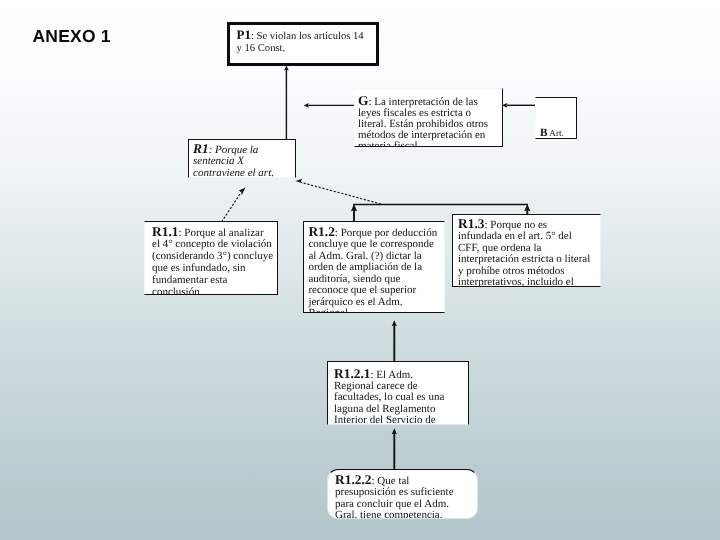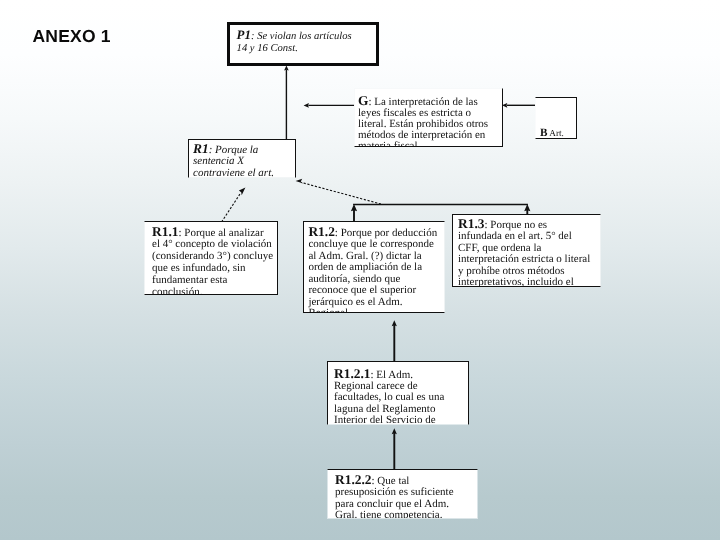--- a/index.html
+++ b/index.html
@@ -24,21 +24,21 @@
     position:absolute; background:#ffffff; box-sizing:border-box;
     color:#121212; overflow:hidden;
   }
   .box .tx { position:absolute; left:0; top:0; right:0;
     font-size:11px; line-height:11.45px; }
   .box b { font-weight:bold; font-size:1.22em; }
   svg.links { position:absolute; left:0; top:0; width:720px; height:540px; overflow:visible; }
 
   
   #bP1  { left:226.6px; top:21.8px;  width:152.6px; height:44.4px;
-          border:3px solid #0c0c0c;font-style:italic; }
+          border:3px solid #0c0c0c; }
   #bP1  .tx { left:7px; top:4px; right:12px; font-size:10.6px; line-height:12.3px; }
 
   #bG   { left:354px; top:88px;  width:149px; height:59px;
           border-top:1px solid #f7f9fa; border-left:1px solid #f7f9fa;
           border-right:1.6px solid #111; border-bottom:1.6px solid #111; }
   #bG   .tx { left:3px; top:5.5px; right:2px; line-height:11.05px; }
 
   #bB   { left:535px; top:96.5px;  width:41.5px; height:42px;
           border-top:1.5px solid #111; border-right:1.5px solid #111;
           border-bottom:1.5px solid #111; border-left:1px solid #fafbfc; }
@@ -64,21 +64,21 @@
           border-left:1.6px solid #111; border-right:1px solid #eef2f3; }
   #bR13 .tx { left:5px; top:3px; right:8px; }
 
   #bR121{ left:327px; top:361px; width:142px; height:64px;
           border-top:1.6px solid #111; border-bottom:1px solid #e1eaec;
           border-left:1.6px solid #111; border-right:1.6px solid #111; }
   #bR121 .tx { left:6px; top:5.5px; right:17px; }
 
   #bR122{ left:327px; top:469px; width:151px; height:50px;
           border-top:1.6px solid #111; border-bottom:1px solid #dbe5e8;
-          border-left:1px solid #dbe5e8; border-right:1px solid #dbe5e8; }
+          border-left:1px solid #dbe5e8; border-right:1px solid #dbe5e8;border-radius:11px; }
   #bR122 .tx { left:7px; top:4px; right:4px; }
 </style>
 </head>
 <body>
 
 <div id="slide">
 
   <div class="title">ANEXO 1</div>
 
   <svg class="links" viewBox="0 0 720 540">

